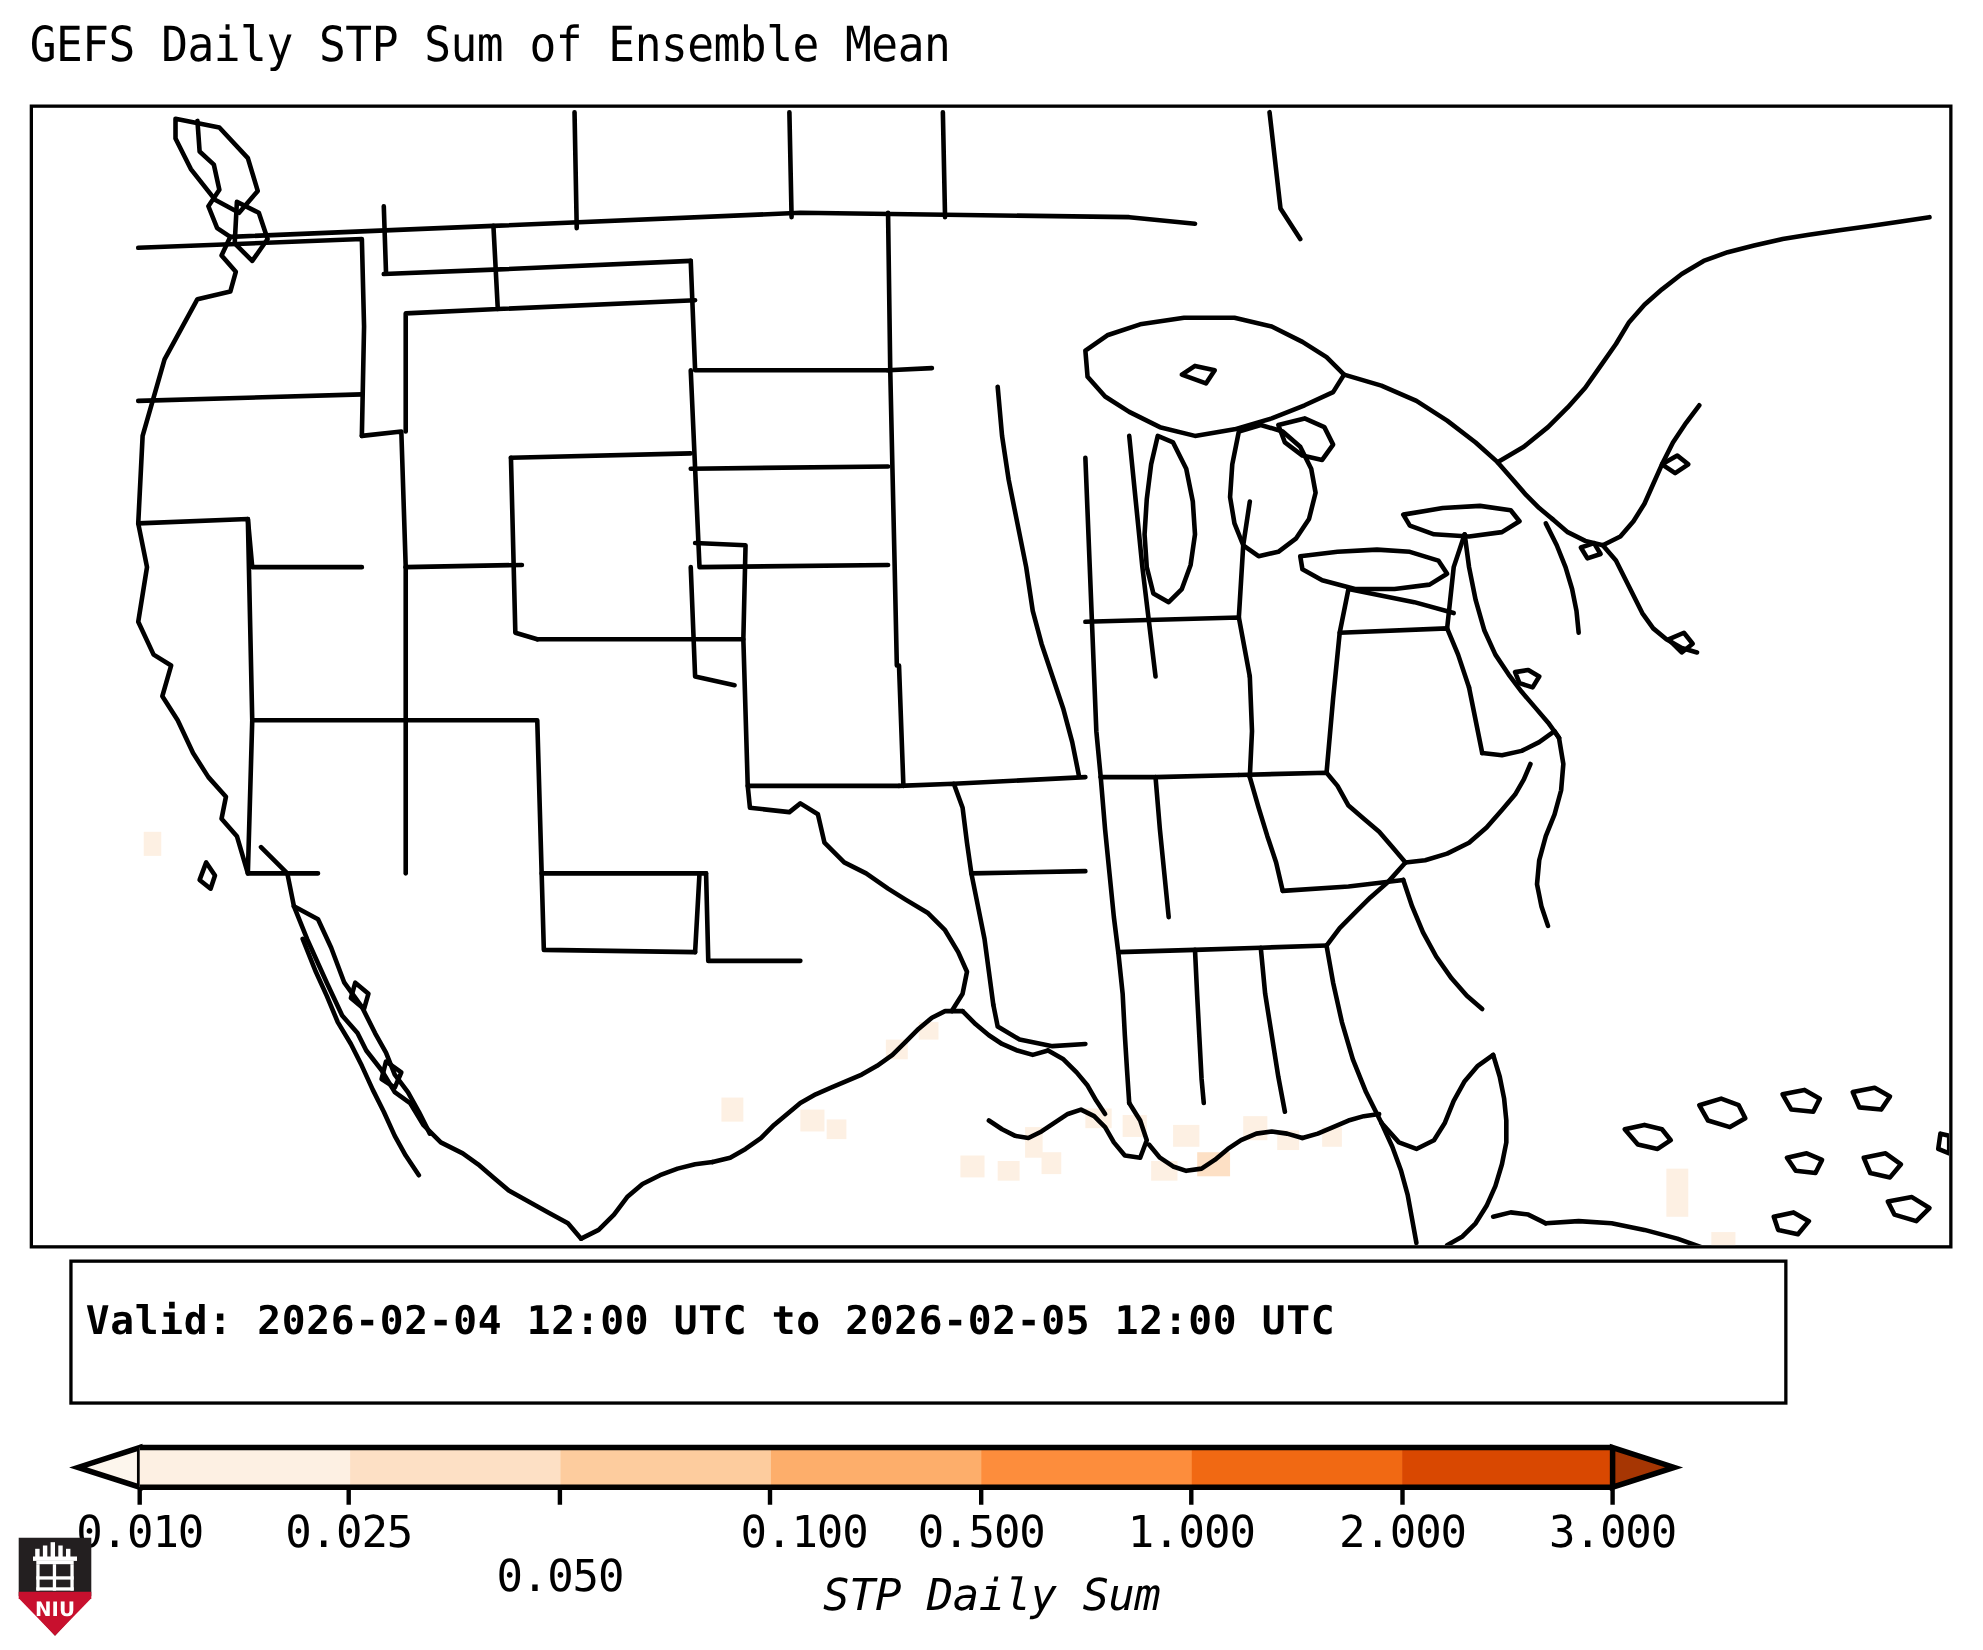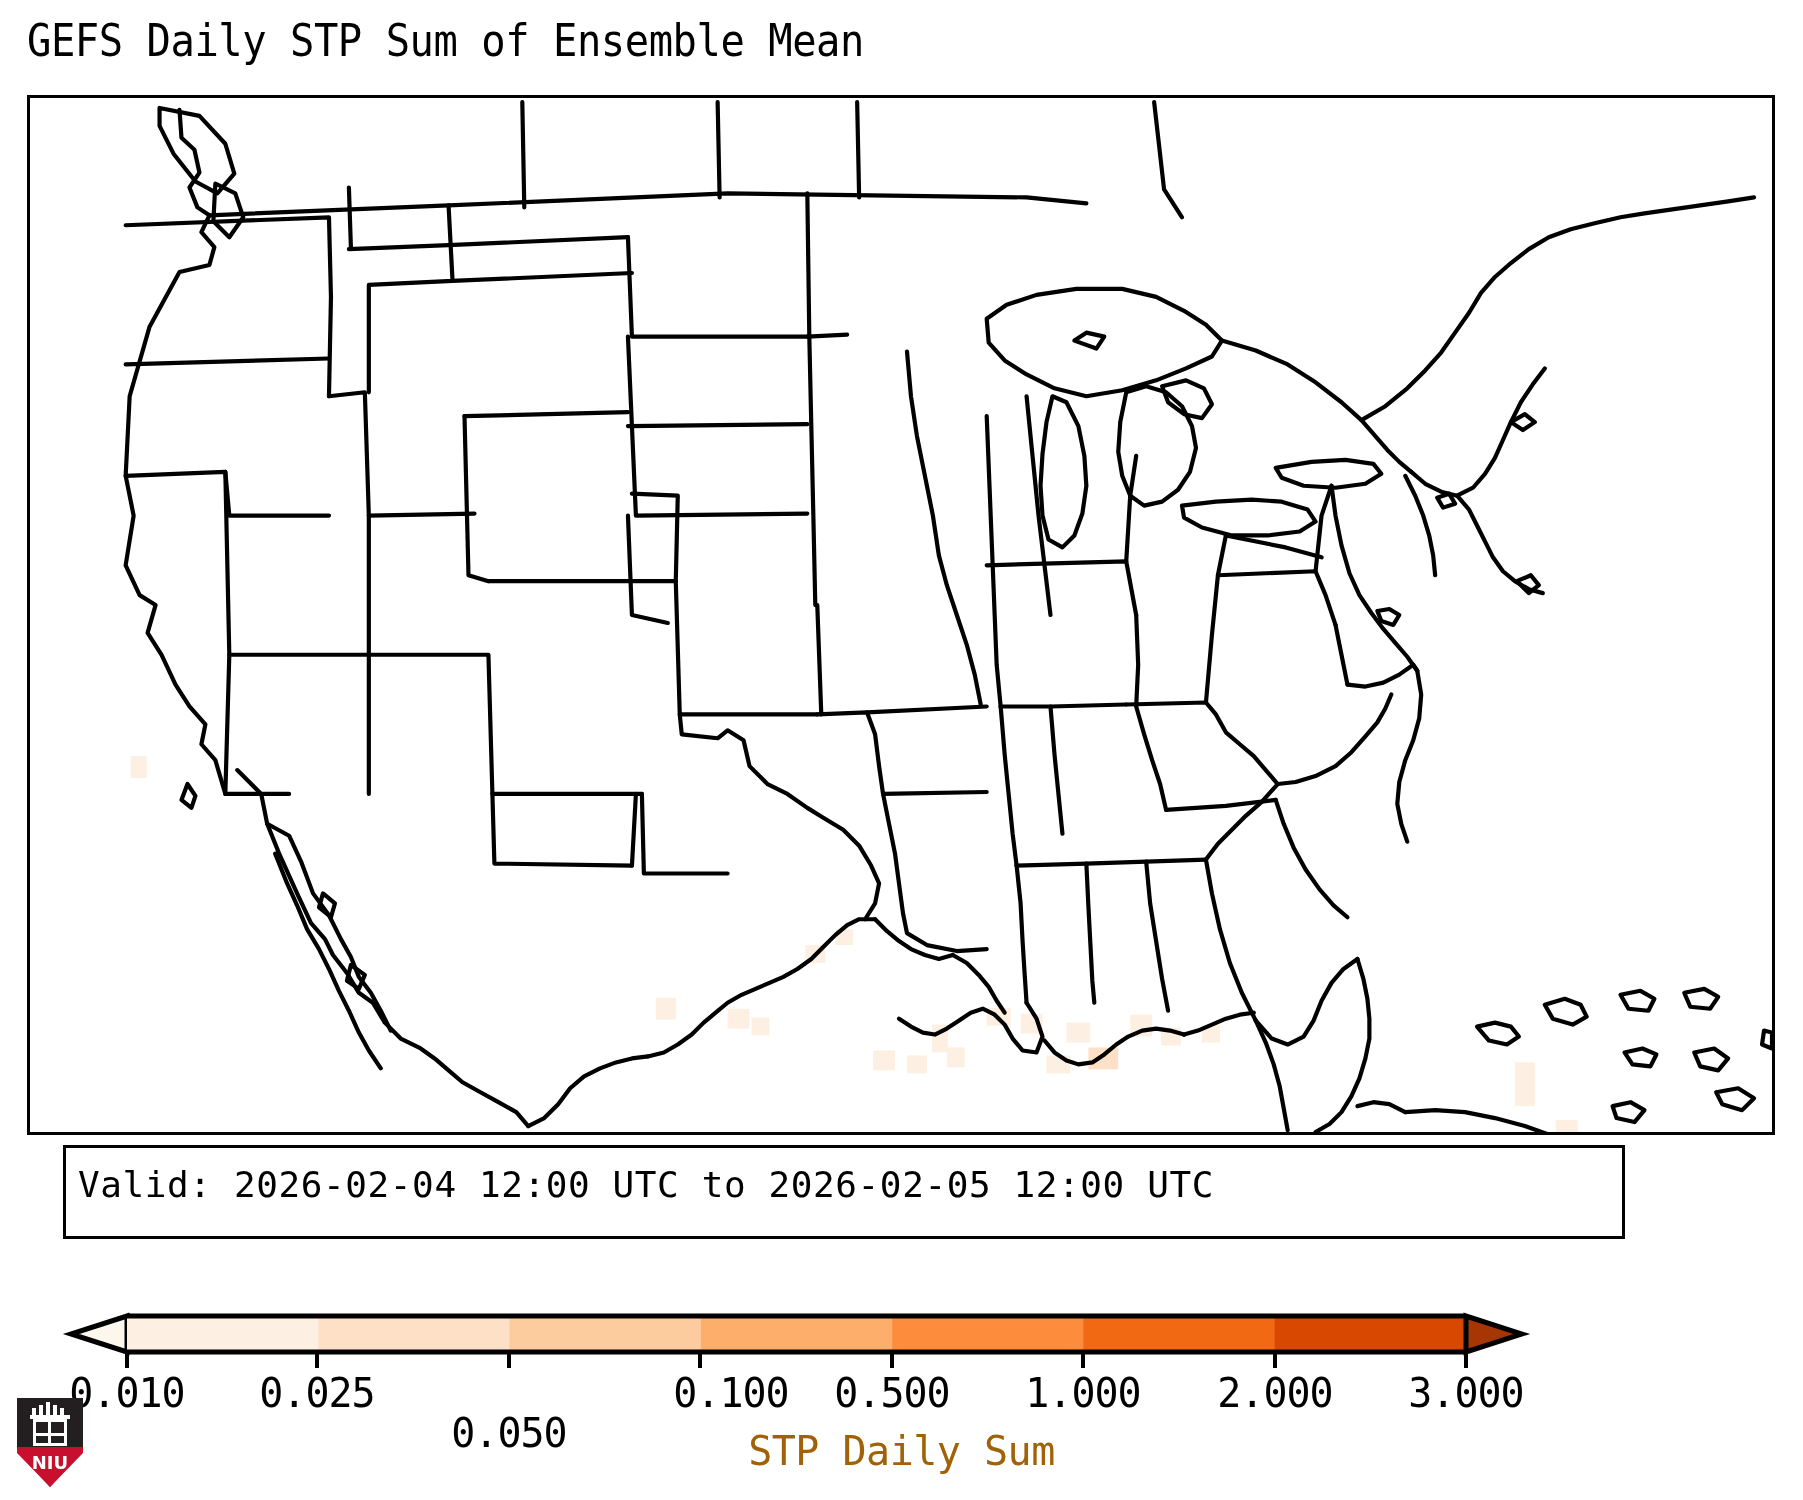--- a/index.html
+++ b/index.html
@@ -50,26 +50,27 @@
   }
   #data-svg { z-index: 1; }
   #map-svg  { z-index: 2; }
 
   
   #info-box {
     position: absolute;
     left: 63px;
     top: 1145px;
     width: 1562px;
-    height: 94px;
+    height: 132px;
     border: 3px solid #000000;
     box-sizing: border-box;
     background: rgba(255,255,255,0.94);
     z-index: 5;
-    padding: 8px 0 0 12px;
+    padding: 25px 0 0 12px;
+    font-weight: bold;
   }
   .info-line {
     font-size: 36px;
     line-height: 57px;
     color: #000000;
     white-space: pre;
     letter-spacing: 0.6px;
   }
 
   
@@ -102,23 +103,24 @@
     transform: translateX(-50%);
     letter-spacing: -1px;
   }
   #cbar-axis-label {
     position: absolute;
     top: 138px;
     left: 0;
     width: 1803px;
     text-align: center;
     font-size: 40px;
-    color: #a16207;
+    color: #000000;
     white-space: pre;
     letter-spacing: -0.5px;
+    font-style: italic;
   }
 
   
   #niu-logo {
     position: absolute;
     left: 14px;
     top: 1395px;
     width: 72px;
     height: 95px;
     z-index: 7;

